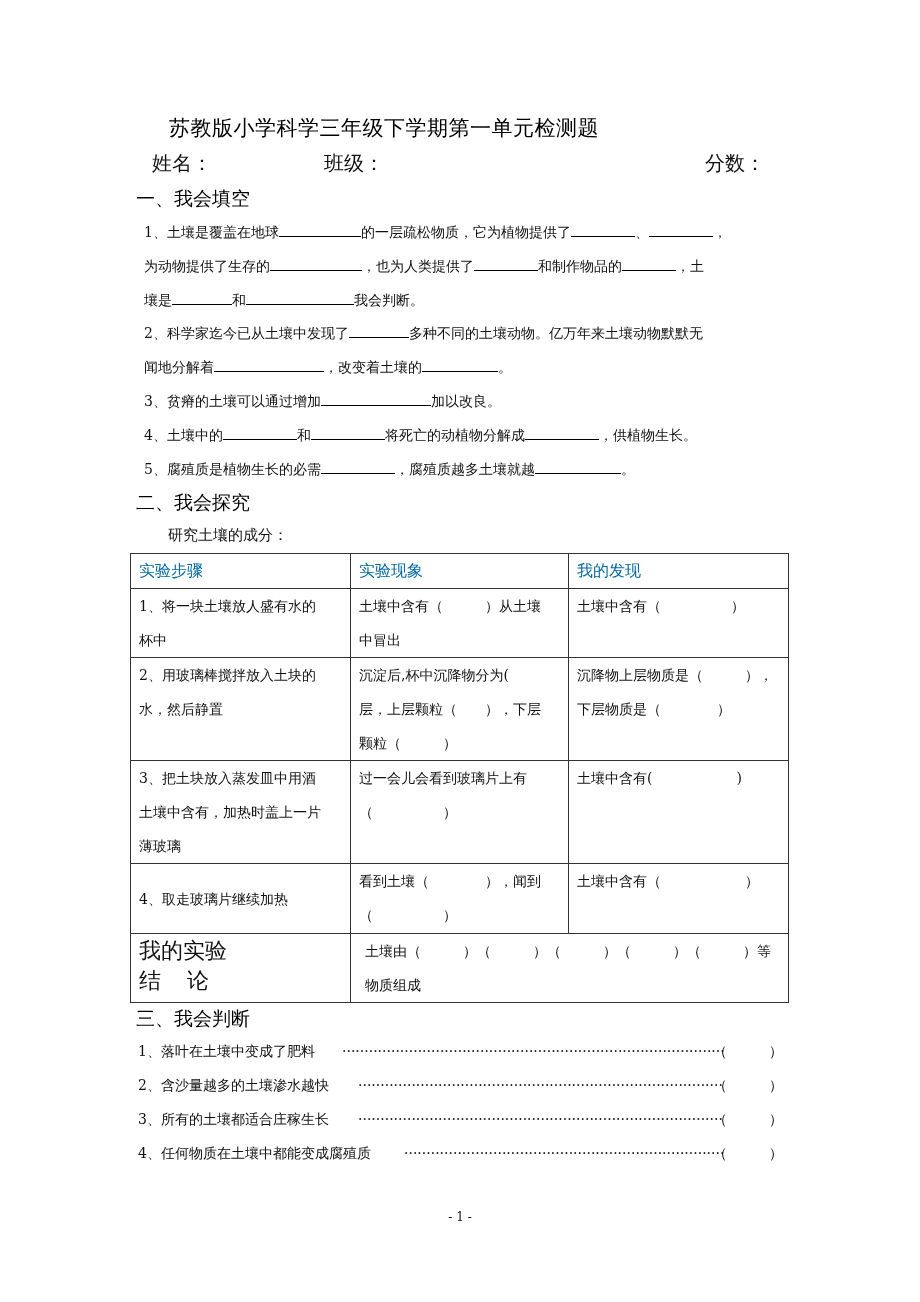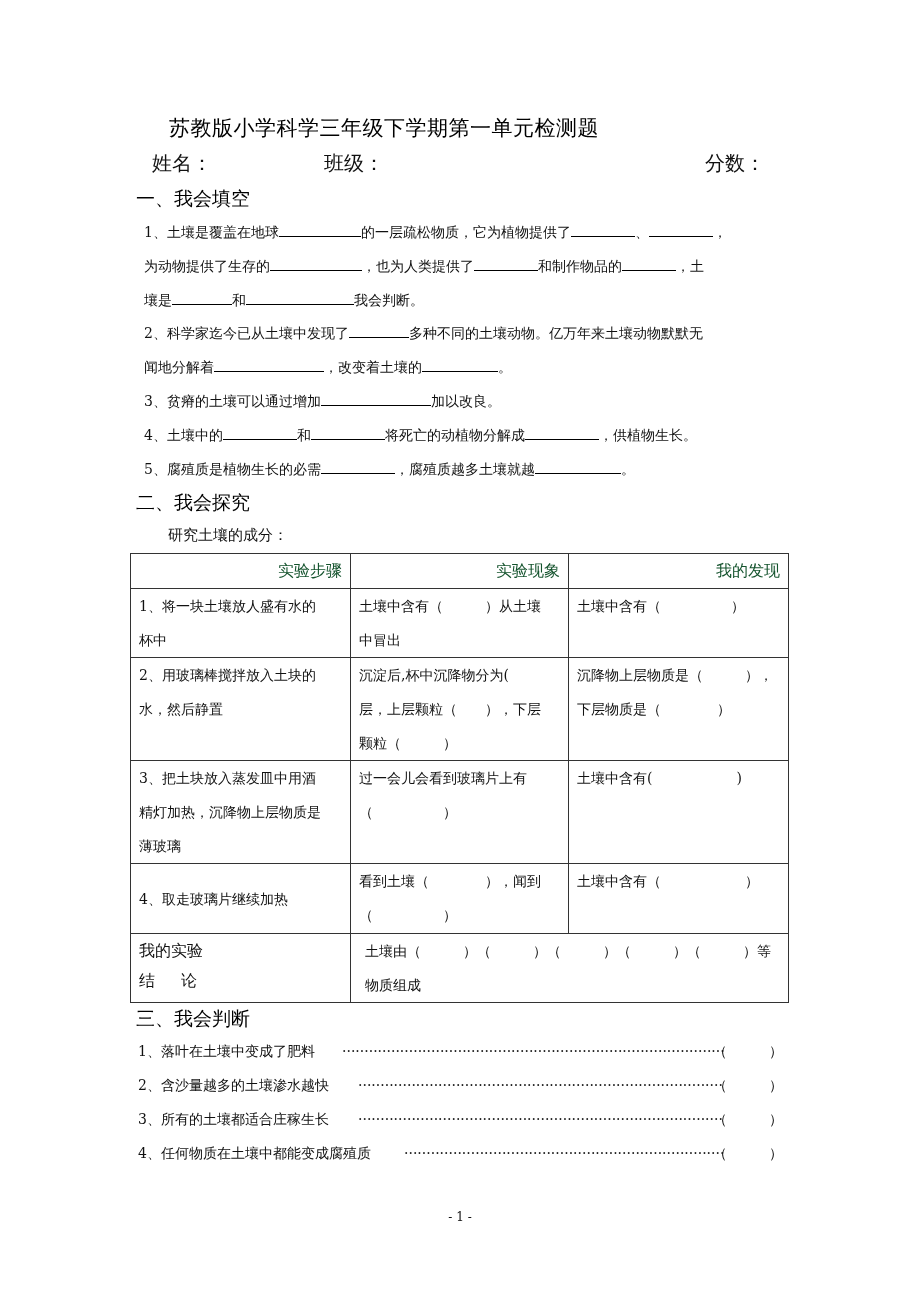--- a/index.html
+++ b/index.html
@@ -37,26 +37,26 @@
   table.exp {
     position: absolute; left: 130px; top: 553px; width: 659px;
     border-collapse: collapse; font-size: 14px;
   }
   table.exp td, table.exp th {
     border: 1px solid #333; vertical-align: top; padding: 0 8px;
     line-height: 34px;
   }
   table.exp th {
     font-family: "DejaVu Sans", "Liberation Sans", sans-serif;
-    font-weight: normal; font-size: 16px; text-align: right;
-    height: 34px; color: #14532d;
+    font-weight: normal; font-size: 16px; text-align: left;
+    height: 34px; color: #0369a1;
   }
   .c1 { width: 203px; } .c2 { width: 203px; } .c3 { width: 203px; }
   .mid { vertical-align: middle !important; }
-  .concl-label { line-height: 30px !important; font-size: 16px; padding: 2px 8px !important; margin-top: 36px; }
+  .concl-label { line-height: 30px !important; font-size: 22px; padding: 2px 8px !important; margin-top: 36px; }
   .concl-label .spread { letter-spacing: 26px; }
 
   .judge {
     position: absolute; left: 138px; width: 645px; font-size: 14px;
     height: 20px; line-height: 20px; white-space: nowrap;
   }
   .judge .txt { position: absolute; left: 0; top: 0; }
   .judge .dots {
     position: absolute; top: 0; overflow: hidden; letter-spacing: 0;
     color: #222;
@@ -147,21 +147,21 @@
         <div>颗粒（　　　）</div>
       </td>
       <td>
         <div>沉降物上层物质是（　　　），</div>
         <div>下层物质是（　　　　）</div>
       </td>
     </tr>
     <tr style="height:102px">
       <td>
         <div>3、把土块放入蒸发皿中用酒</div>
-        <div>精灯加热，沉降物上层物质是</div>
+        <div>土壤中含有，加热时盖上一片</div>
         <div>薄玻璃</div>
       </td>
       <td colspan="2">
         <div>过一会儿会看到玻璃片上有</div>
         <div>（　　　　　）</div>
       </td>
       <td>
         <div>土壤中含有(　　　　　　)</div>
       </td>
     </tr>

